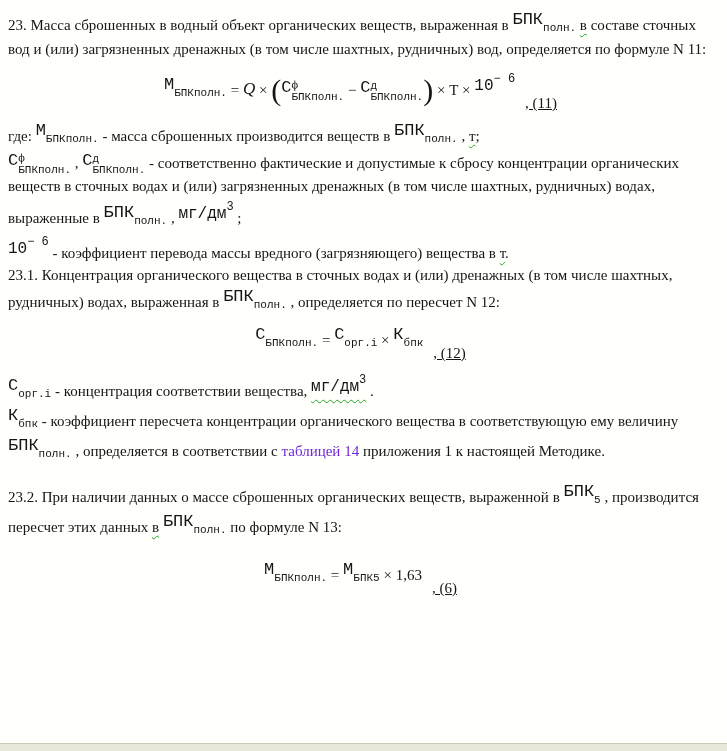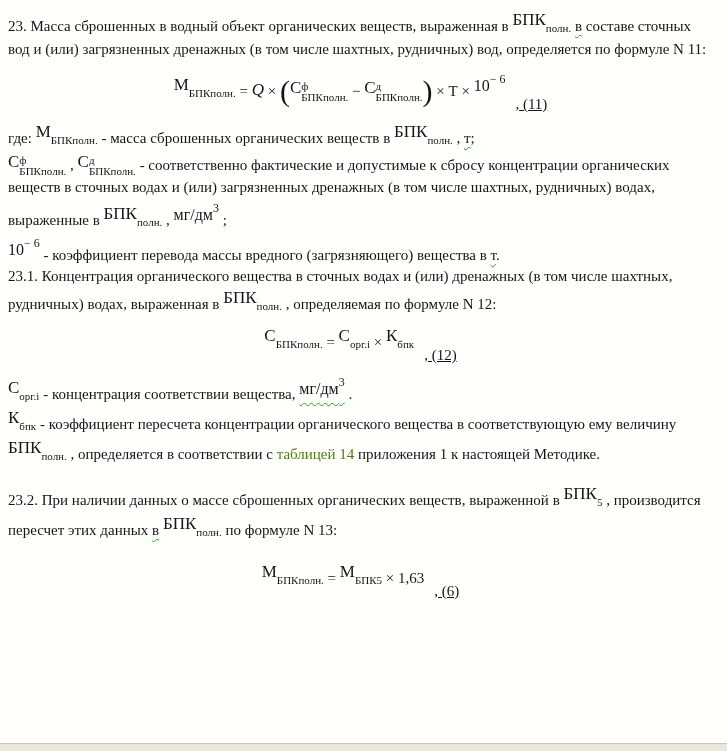--- a/index.html
+++ b/index.html
@@ -10,55 +10,55 @@
     font-size:15px; color:#151515;
     overflow:hidden; position:relative;
   }
   .doc { padding:9px 14px 0 8px; }
   .blk { margin:0; line-height:21px; text-align:left; }
   .blk.mt { margin-top:16px; }
   .formula { text-align:center; line-height:30px; margin:4px 0 2px 0; }
   .formula.mt { margin-top:14px; }
 
   
-  .fx { white-space:nowrap; }
+  .fx { white-space:nowrap;font-family:Liberation Mono, monospace; }
   .fx .m  { font-size:17px; vertical-align:6px; }
   .fx .s  { font-size:11px; vertical-align:-1px; }
 
   
   .fx .m2 { font-size:17px; vertical-align:3px; }
   .ss { display:inline-block; vertical-align:-5px; line-height:11px; text-align:left; }
   .ss .ssp, .ss .ssb { display:block; font-size:11px; }
 
   
   .fx .pm { font-size:16px; vertical-align:5px; }
   .fx .pp { font-size:12px; vertical-align:13px; }
 
   .it { font-style:italic; font-size:17px; vertical-align:1px; }
   .paren { font-size:30px; font-weight:300; vertical-align:-5px; font-family:"Liberation Serif", serif; }
   .fnum { margin-left:10px; vertical-align:-13px;text-decoration:underline; }
 
   .sq { text-decoration: underline wavy #25a525 1px; text-underline-offset:3px; text-decoration-skip-ink:none; }
-  .lnk { color:#4d7c0f; text-decoration:none; cursor:pointer; }
+  .lnk { color:#6d28d9; text-decoration:none; cursor:pointer; }
 
   .hscroll {
     position:absolute; left:0; bottom:0; width:727px; height:7px;
     background:#e9e6da; border-top:1px solid #cdcaba;
   }
 </style>
 </head>
 <body>
 
 <div class="doc">
     <div class="blk para"><span class="">23. Масса сброшенных в водный объект органических веществ, выраженная в </span><span class="fx"><span class="m">БПК</span><span class="s">полн.</span></span><span class=""> </span><span class="sq">в</span><span class=""> составе сточных вод и (или) загрязненных дренажных (в том числе шахтных, рудничных) вод, определяется по формуле N 11:</span></div>
     <div class="blk formula"><span class="fx"><span class="m">М</span><span class="s">БПКполн.</span></span><span class=""> = </span><span class="it">Q</span><span class=""> × </span><span class="paren">(</span><span class="fx"><span class="m2">С</span><span class="ss"><span class="ssp">ф</span><span class="ssb">БПКполн.</span></span></span><span class=""> − </span><span class="fx"><span class="m2">С</span><span class="ss"><span class="ssp">д</span><span class="ssb">БПКполн.</span></span></span><span class="paren">)</span><span class=""> × Т × </span><span class="fx"><span class="pm">10</span><span class="pp">− 6</span></span><span class="fnum">, (11)</span></div>
-    <div class="blk para"><span class="">где: </span><span class="fx"><span class="m">М</span><span class="s">БПКполн.</span></span><span class=""> - масса сброшенных органических веществ в </span><span class="fx"><span class="m">БПК</span><span class="s">полн.</span></span><span class=""> , </span><span class="sq">т</span><span class="">;</span></div>
+    <div class="blk para"><span class="">где: </span><span class="fx"><span class="m">М</span><span class="s">БПКполн.</span></span><span class=""> - масса сброшенных производится веществ в </span><span class="fx"><span class="m">БПК</span><span class="s">полн.</span></span><span class=""> , </span><span class="sq">т</span><span class="">;</span></div>
     <div class="blk para"><span class="fx"><span class="m2">С</span><span class="ss"><span class="ssp">ф</span><span class="ssb">БПКполн.</span></span></span><span class=""> , </span><span class="fx"><span class="m2">С</span><span class="ss"><span class="ssp">д</span><span class="ssb">БПКполн.</span></span></span><span class=""> - соответственно фактические и допустимые к сбросу концентрации органических веществ в сточных водах и (или) загрязненных дренажных (в том числе шахтных, рудничных) водах, выраженные в </span><span class="fx"><span class="m">БПК</span><span class="s">полн.</span></span><span class=""> , </span><span class="fx"><span class="pm">мг/дм</span><span class="pp">3</span></span><span class=""> ;</span></div>
     <div class="blk para"><span class="fx"><span class="pm">10</span><span class="pp">− 6</span></span><span class=""> - коэффициент перевода массы вредного (загрязняющего) вещества в </span><span class="sq">т</span><span class="">.</span></div>
-    <div class="blk para"><span class="">23.1. Концентрация органического вещества в сточных водах и (или) дренажных (в том числе шахтных, рудничных) водах, выраженная в </span><span class="fx"><span class="m">БПК</span><span class="s">полн.</span></span><span class=""> , определяемая по формуле N 12:</span></div>
+    <div class="blk para"><span class="">23.1. Концентрация органического вещества в сточных водах и (или) дренажных (в том числе шахтных, рудничных) водах, выраженная в </span><span class="fx"><span class="m">БПК</span><span class="s">полн.</span></span><span class=""> , определяется по пересчет N 12:</span></div>
     <div class="blk formula"><span class="fx"><span class="m">С</span><span class="s">БПКполн.</span></span><span class=""> = </span><span class="fx"><span class="m">С</span><span class="s">орг.i</span></span><span class=""> × </span><span class="fx"><span class="m">К</span><span class="s">бпк</span></span><span class="fnum">, (12)</span></div>
     <div class="blk para"><span class="fx"><span class="m">С</span><span class="s">орг.i</span></span><span class=""> - концентрация соответствии вещества, </span><span class="fx sq"><span class="pm">мг/дм</span><span class="pp">3</span></span><span class=""> .</span></div>
     <div class="blk para"><span class="fx"><span class="m">К</span><span class="s">бпк</span></span><span class=""> - коэффициент пересчета концентрации органического вещества в соответствующую ему величину </span><span class="fx"><span class="m">БПК</span><span class="s">полн.</span></span><span class=""> , определяется в соответствии с </span><a class="lnk" href="#">таблицей 14</a><span class=""> приложения 1 к настоящей Методике.</span></div>
     <div class="blk para mt"><span class="">23.2. При наличии данных о массе сброшенных органических веществ, выраженной в </span><span class="fx"><span class="m">БПК</span><span class="s">5</span></span><span class=""> , производится пересчет этих данных </span><span class="sq">в</span><span class=""> </span><span class="fx"><span class="m">БПК</span><span class="s">полн.</span></span><span class=""> по формуле N 13:</span></div>
     <div class="blk formula mt"><span class="fx"><span class="m">М</span><span class="s">БПКполн.</span></span><span class=""> = </span><span class="fx"><span class="m">М</span><span class="s">БПК5</span></span><span class=""> × 1,63</span><span class="fnum">, (6)</span></div>
   </div>
 
 <div class="hscroll"></div>
 
 </body></html>

